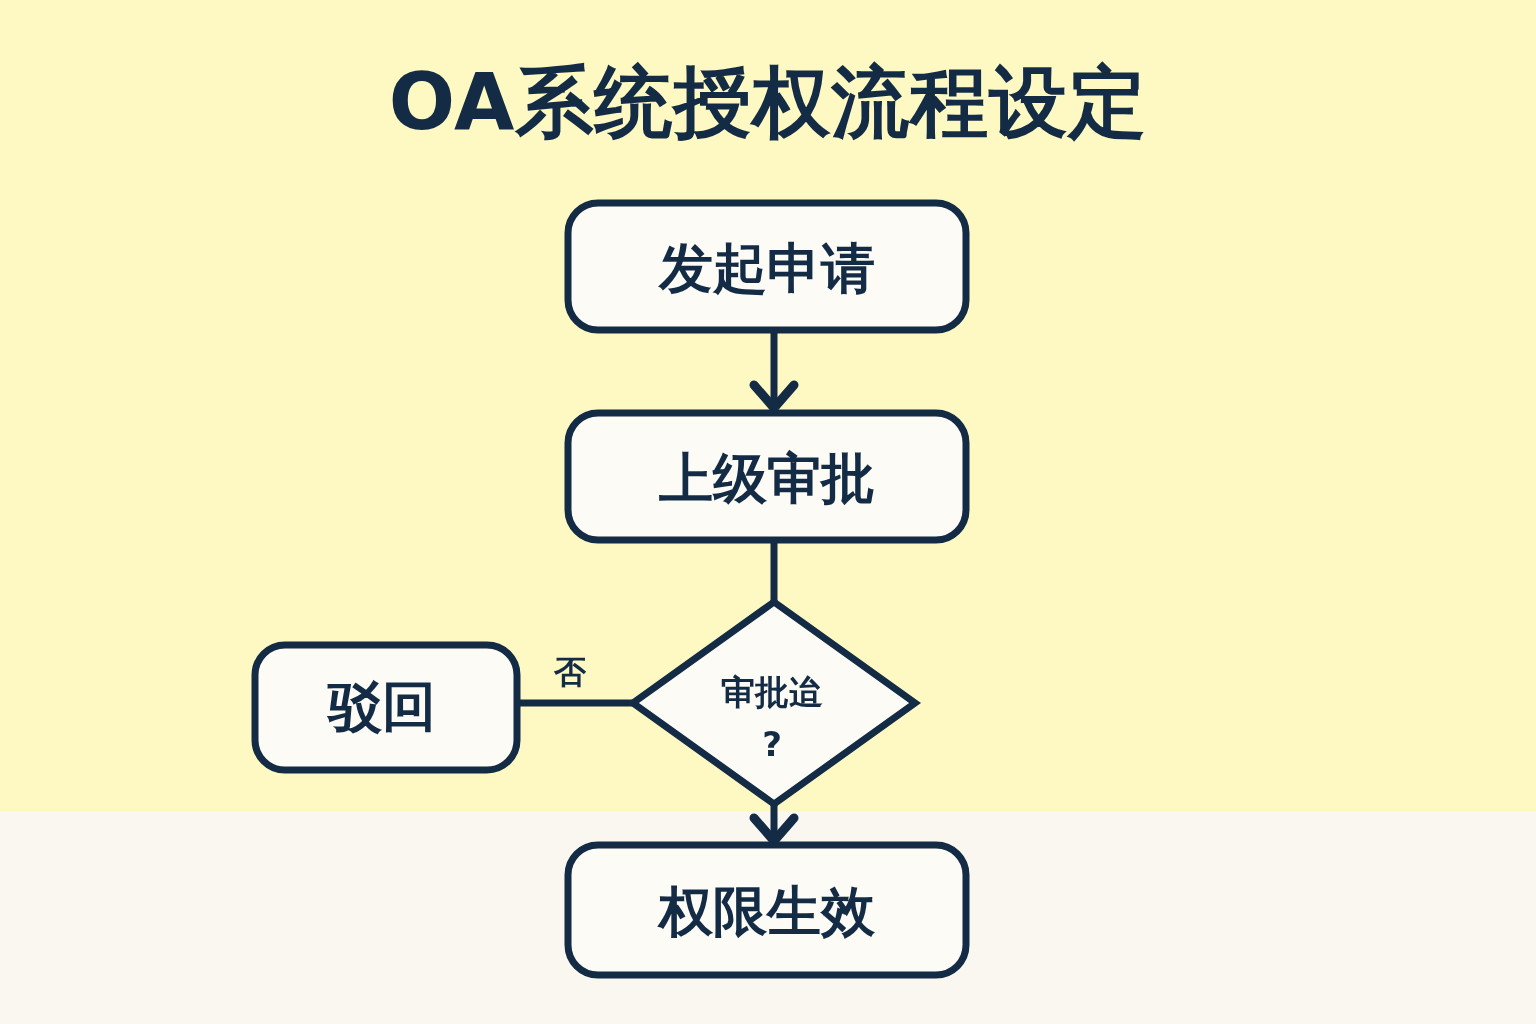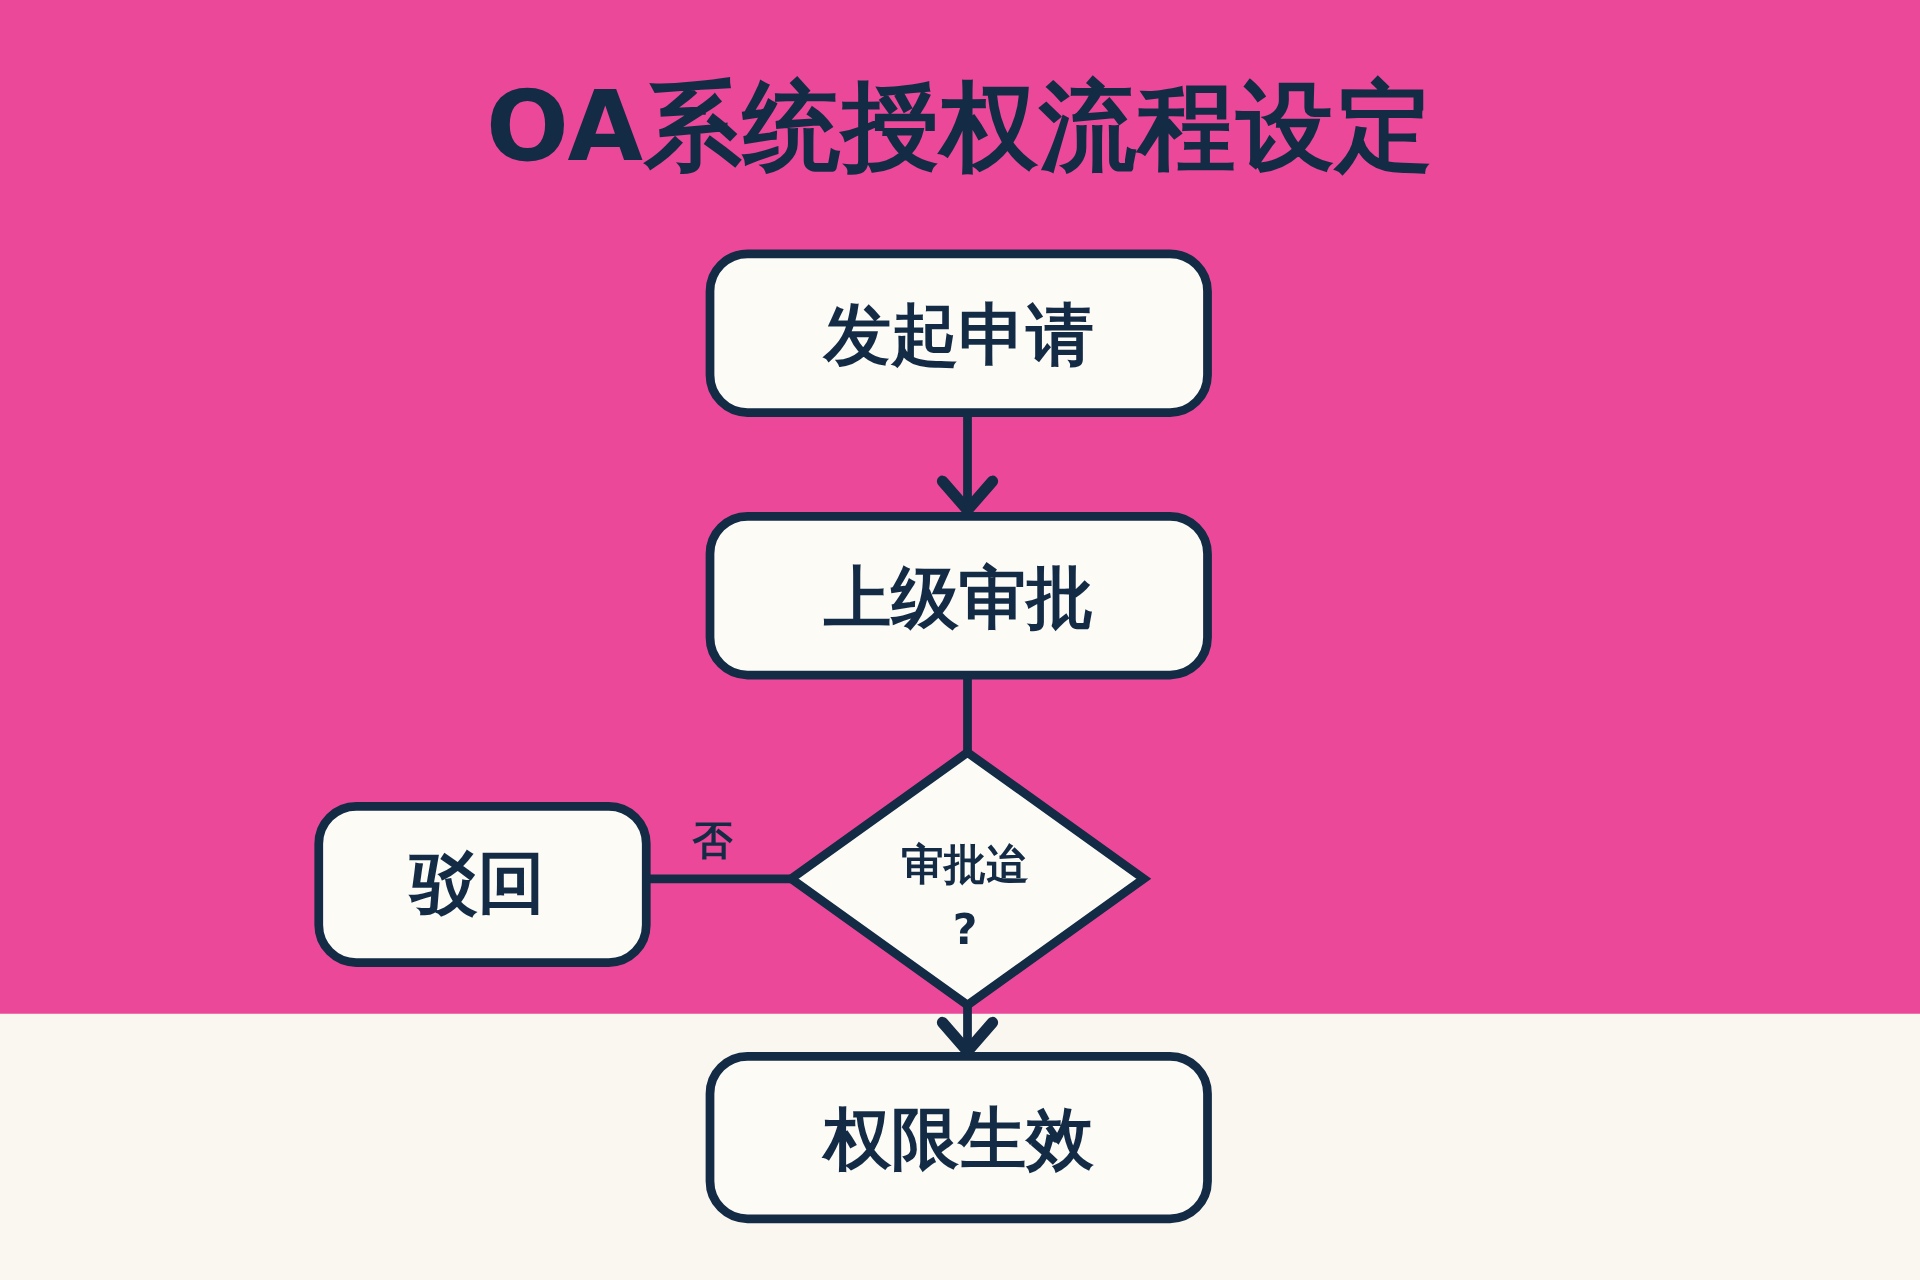--- a/index.html
+++ b/index.html
@@ -10,21 +10,21 @@
     width: 1536px;
     height: 1024px;
     background: #FAF7F0;
     font-family: "Liberation Sans", "DejaVu Sans", sans-serif;
     overflow: hidden;
   }
   #canvas {
     position: relative;
     width: 1536px;
     height: 811px;
-    background: #ec4899;
+    background: #fef9c3;
   }
   #title {
     position: absolute;
     left: 0;
     top: 52px;
     width: 1536px;
     text-align: center;
     font-size: 78px;
     line-height: 100px;
     font-weight: 700;

